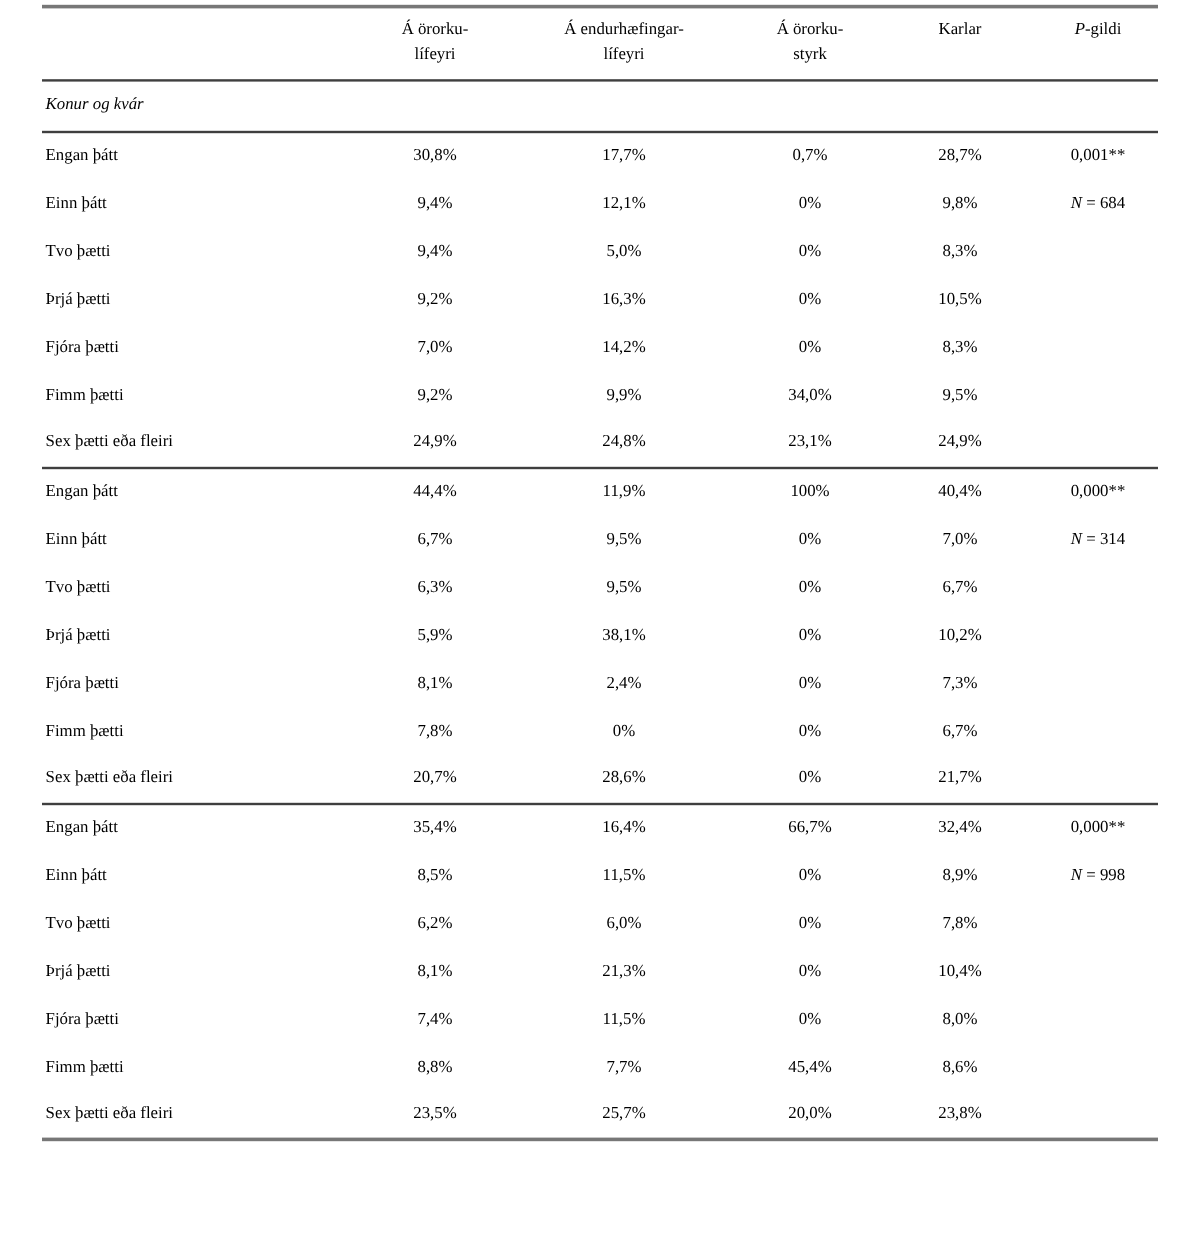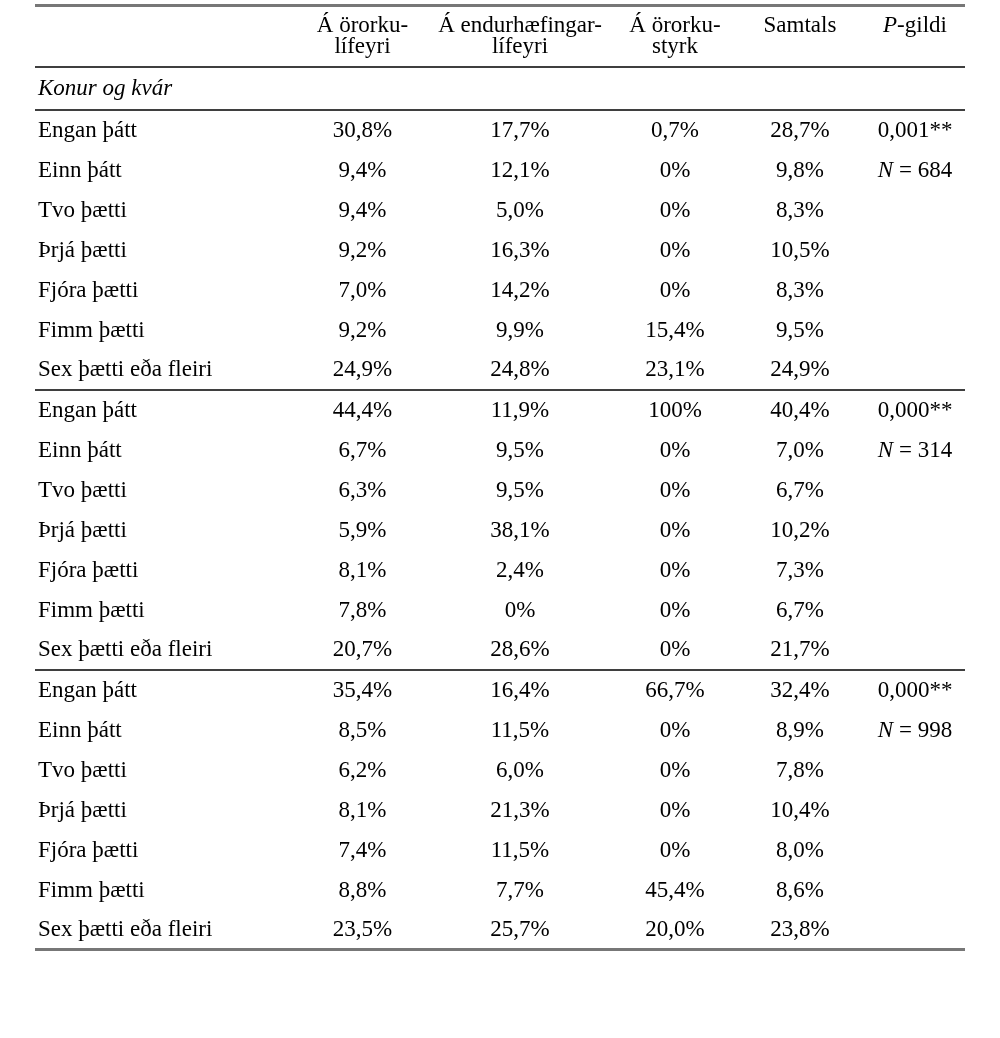--- a/index.html
+++ b/index.html
@@ -20,21 +20,21 @@
     font-family: "Liberation Serif", "DejaVu Serif", serif;
     overflow: hidden;
   }
   .page {
     padding: 4px 35px 0 35px;
   }
   table.stats {
     width: 930px;
     border-collapse: collapse;
     table-layout: fixed;
-    font-size: 23px;
+    font-size: 14px;
   }
   thead tr {
     border-top: 3px solid var(--rule-gray);
     border-bottom: 2px solid var(--rule-dark);
   }
   thead th {
     font-weight: normal;
     vertical-align: top;
     text-align: center;
     height: 61px;
@@ -96,21 +96,21 @@
         </th>
         <th>
           <div>Á endurhæfingar-</div>
           <div>lífeyri</div>
         </th>
         <th>
           <div>Á örorku-</div>
           <div>styrk</div>
         </th>
         <th>
-          <div>Samtals</div>
+          <div>Karlar</div>
         </th>
         <th>
           <div><i>P</i><span>-gildi</span></div>
         </th>
       </tr>
     </thead>
     <tbody>
         <tr class="section-row">
           <td class="section-title" colspan="6">Konur og kvár</td>
         </tr>
@@ -151,21 +151,21 @@
           <td class="value-cell">7,0%</td>
           <td class="value-cell">14,2%</td>
           <td class="value-cell">0%</td>
           <td class="value-cell">8,3%</td>
           <td class="stat-cell"></td>
         </tr>
         <tr class="data-row">
           <td class="row-label">Fimm þætti</td>
           <td class="value-cell">9,2%</td>
           <td class="value-cell">9,9%</td>
-          <td class="value-cell">15,4%</td>
+          <td class="value-cell">34,0%</td>
           <td class="value-cell">9,5%</td>
           <td class="stat-cell"></td>
         </tr>
         <tr class="data-row last">
           <td class="row-label">Sex þætti eða fleiri</td>
           <td class="value-cell">24,9%</td>
           <td class="value-cell">24,8%</td>
           <td class="value-cell">23,1%</td>
           <td class="value-cell">24,9%</td>
           <td class="stat-cell"></td>

